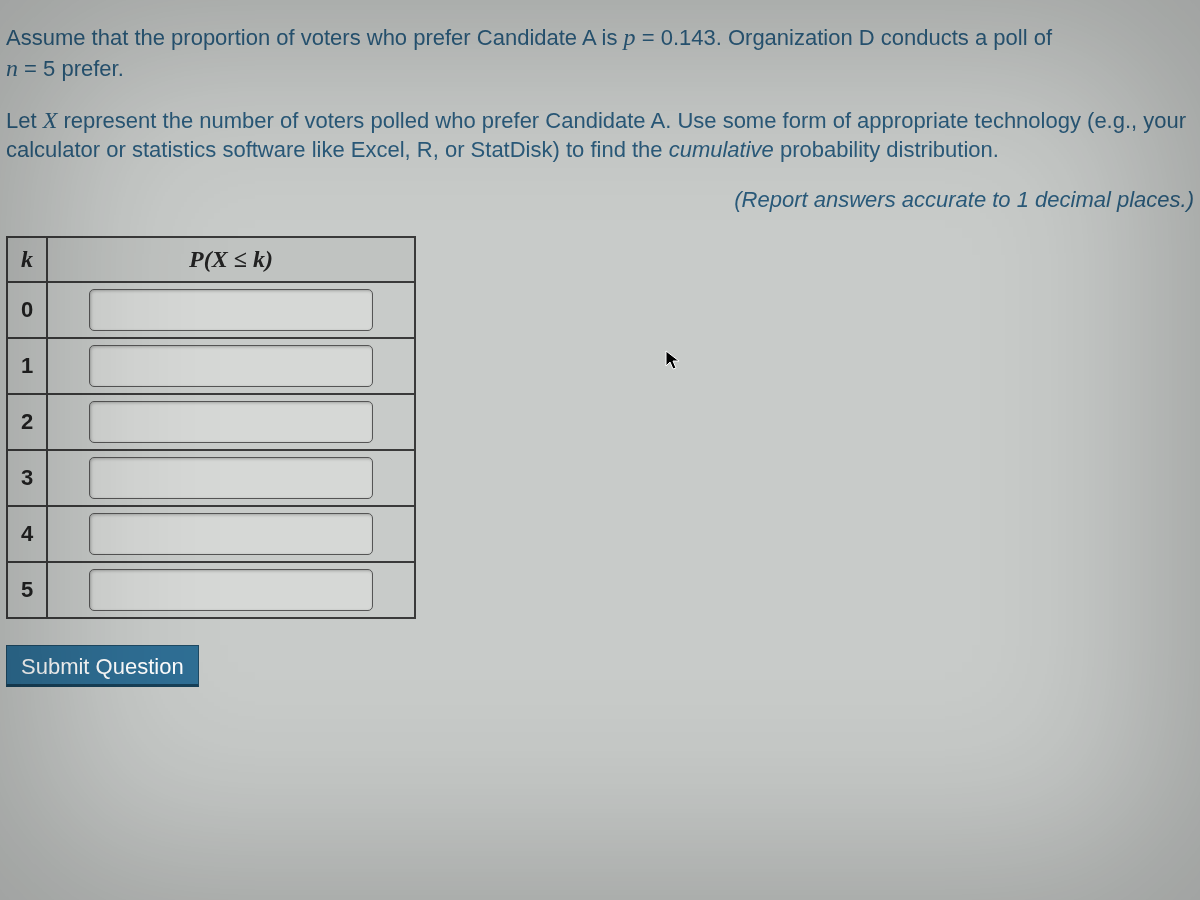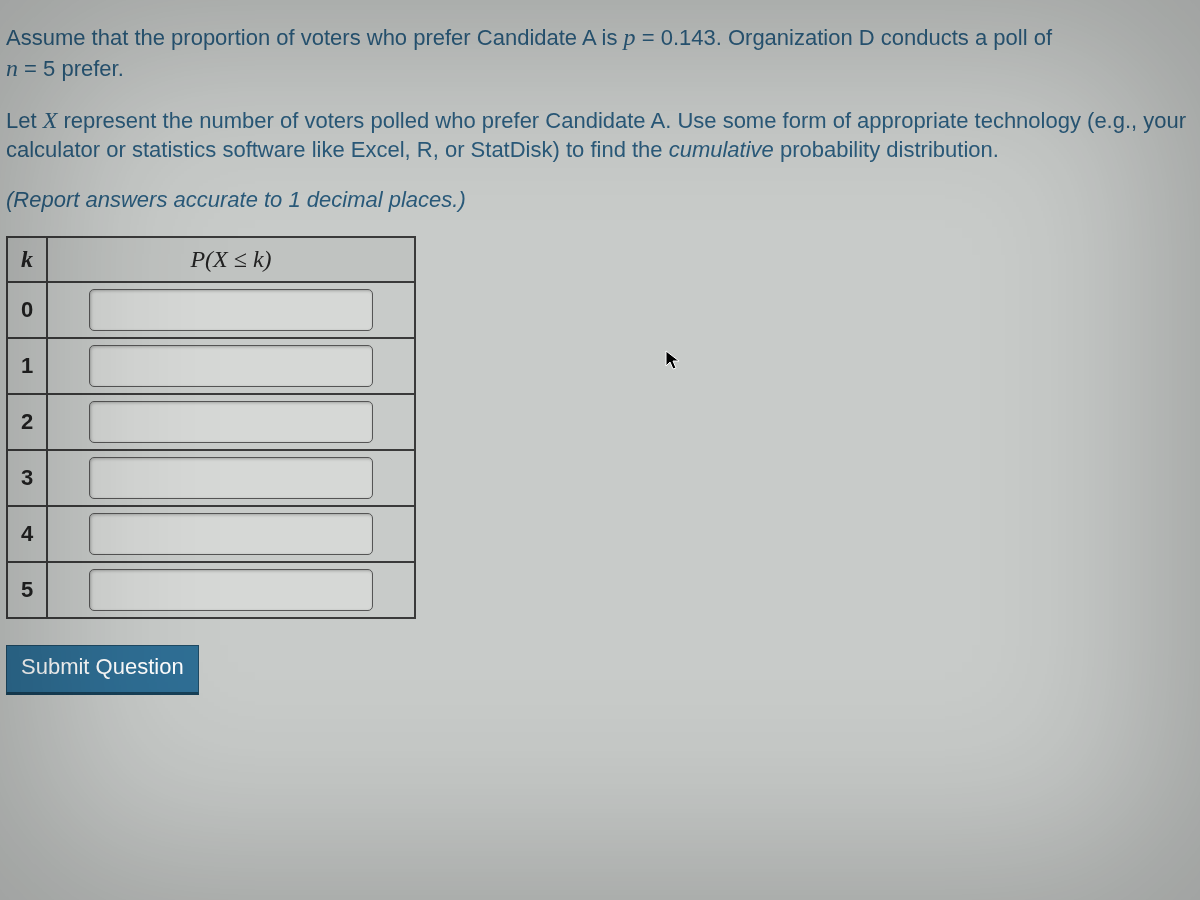--- a/index.html
+++ b/index.html
@@ -23,41 +23,41 @@
   }
   .para {
     margin: 0 0 22px 0;
     font-weight: 500;
   }
   .mathvar {
     font-style: italic;
     font-family: "Times New Roman", serif;
     font-size: 24px;
   }
-  .ital { font-style: italic; }
+  .ital { font-style: italic; text-align: right; }
   .bold { font-weight: 600; }
   table.qtable {
     border-collapse: collapse;
     margin-top: 6px;
     margin-bottom: 26px;
   }
   table.qtable th, table.qtable td {
     border: 2px solid #3a3a3a;
     font-weight: 600;
     font-size: 22px;
     text-align: center;
     vertical-align: middle;
   }
   table.qtable th {
     background: #c0c3c1;
     color: #222;
     padding: 6px 8px;
   }
   table.qtable th.col-k { width: 40px; }
-  table.qtable th.col-p { width: 368px; font-style: italic; font-family: "Times New Roman", serif; font-size: 24px; font-weight: 400;}
+  table.qtable th.col-p { width: 368px; font-style: italic; font-family: "Times New Roman", serif; font-size: 24px; font-weight: 700;}
   table.qtable td.kcell {
     color: #222;
     padding: 10px 8px;
     width: 40px;
   }
   table.qtable td.icell {
     padding: 6px 8px;
   }
   input.answer {
     width: 284px;
@@ -68,21 +68,21 @@
     box-shadow: inset 1px 1px 3px rgba(0,0,0,0.25);
     font-size: 20px;
     padding: 4px 8px;
   }
   .submit-btn {
     display: inline-block;
     background: #2f6f95;
     color: #fff;
     font-size: 22px;
     font-weight: 500;
-    padding: 8px 14px 12px 14px;
+    padding: 8px 14px 4px 14px;
     border: 1px solid #1f4a63;
     border-bottom: 3px solid #174058;
     cursor: pointer;
     font-family: inherit;
   }
   .cursor {
     position: absolute;
     left: 665px;
     top: 350px;
     width: 16px;

